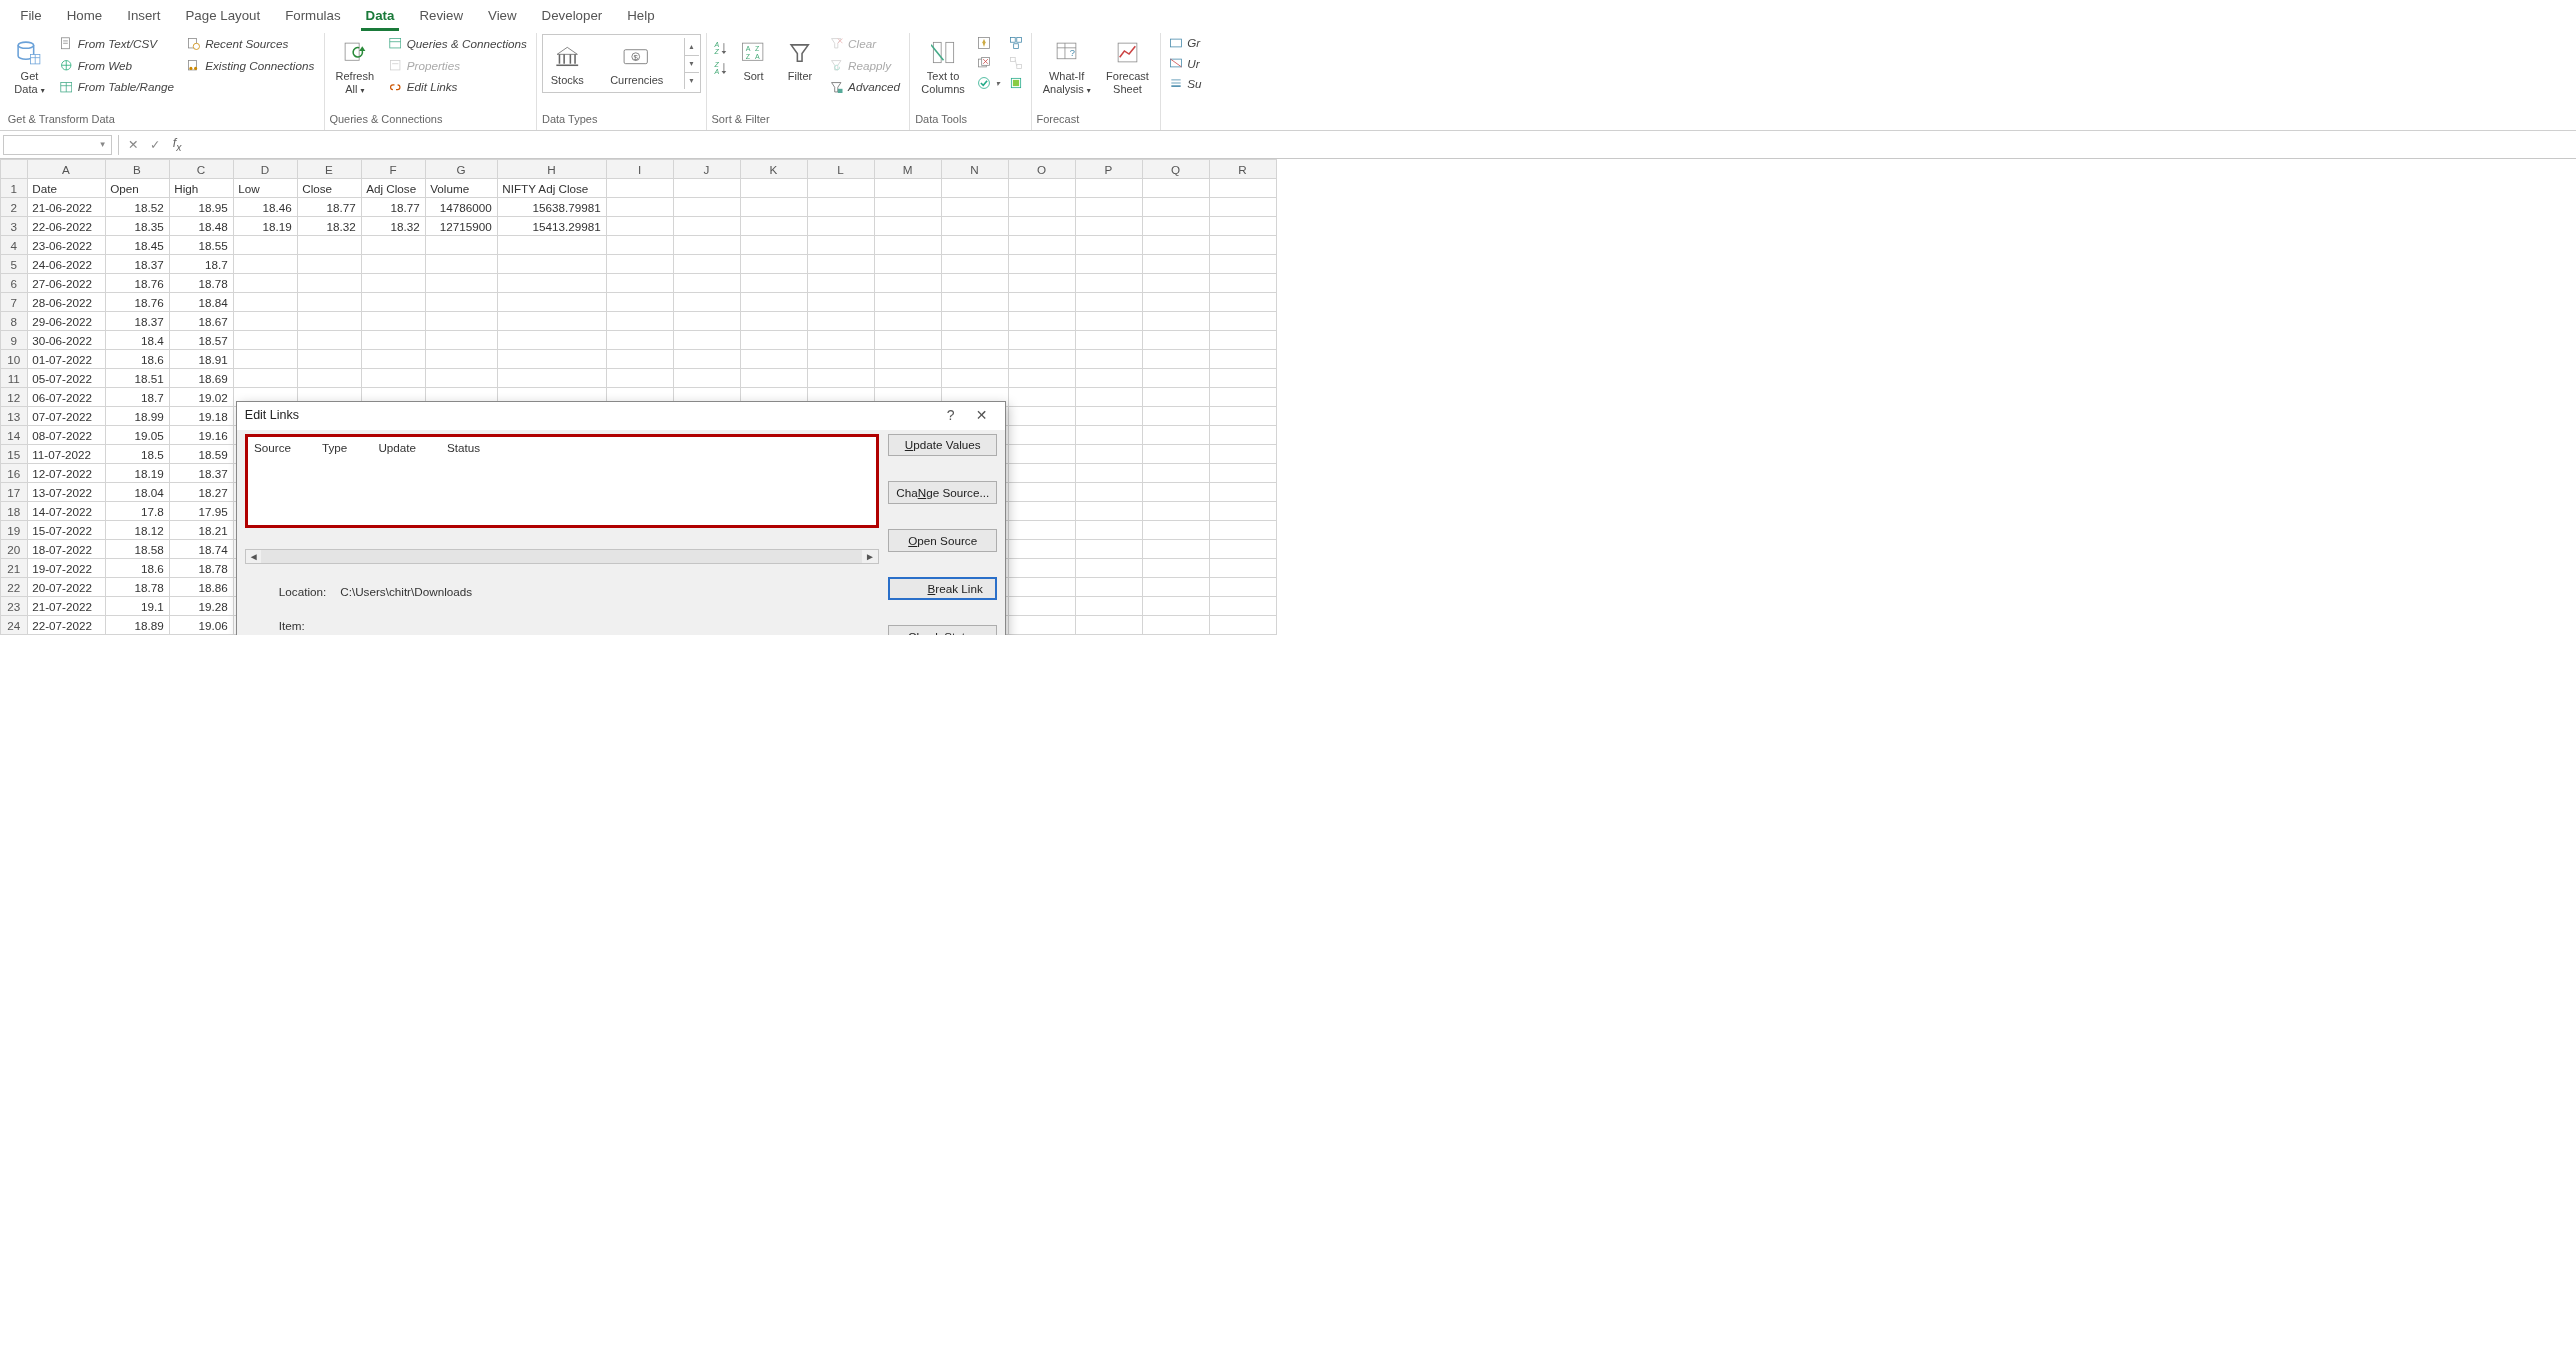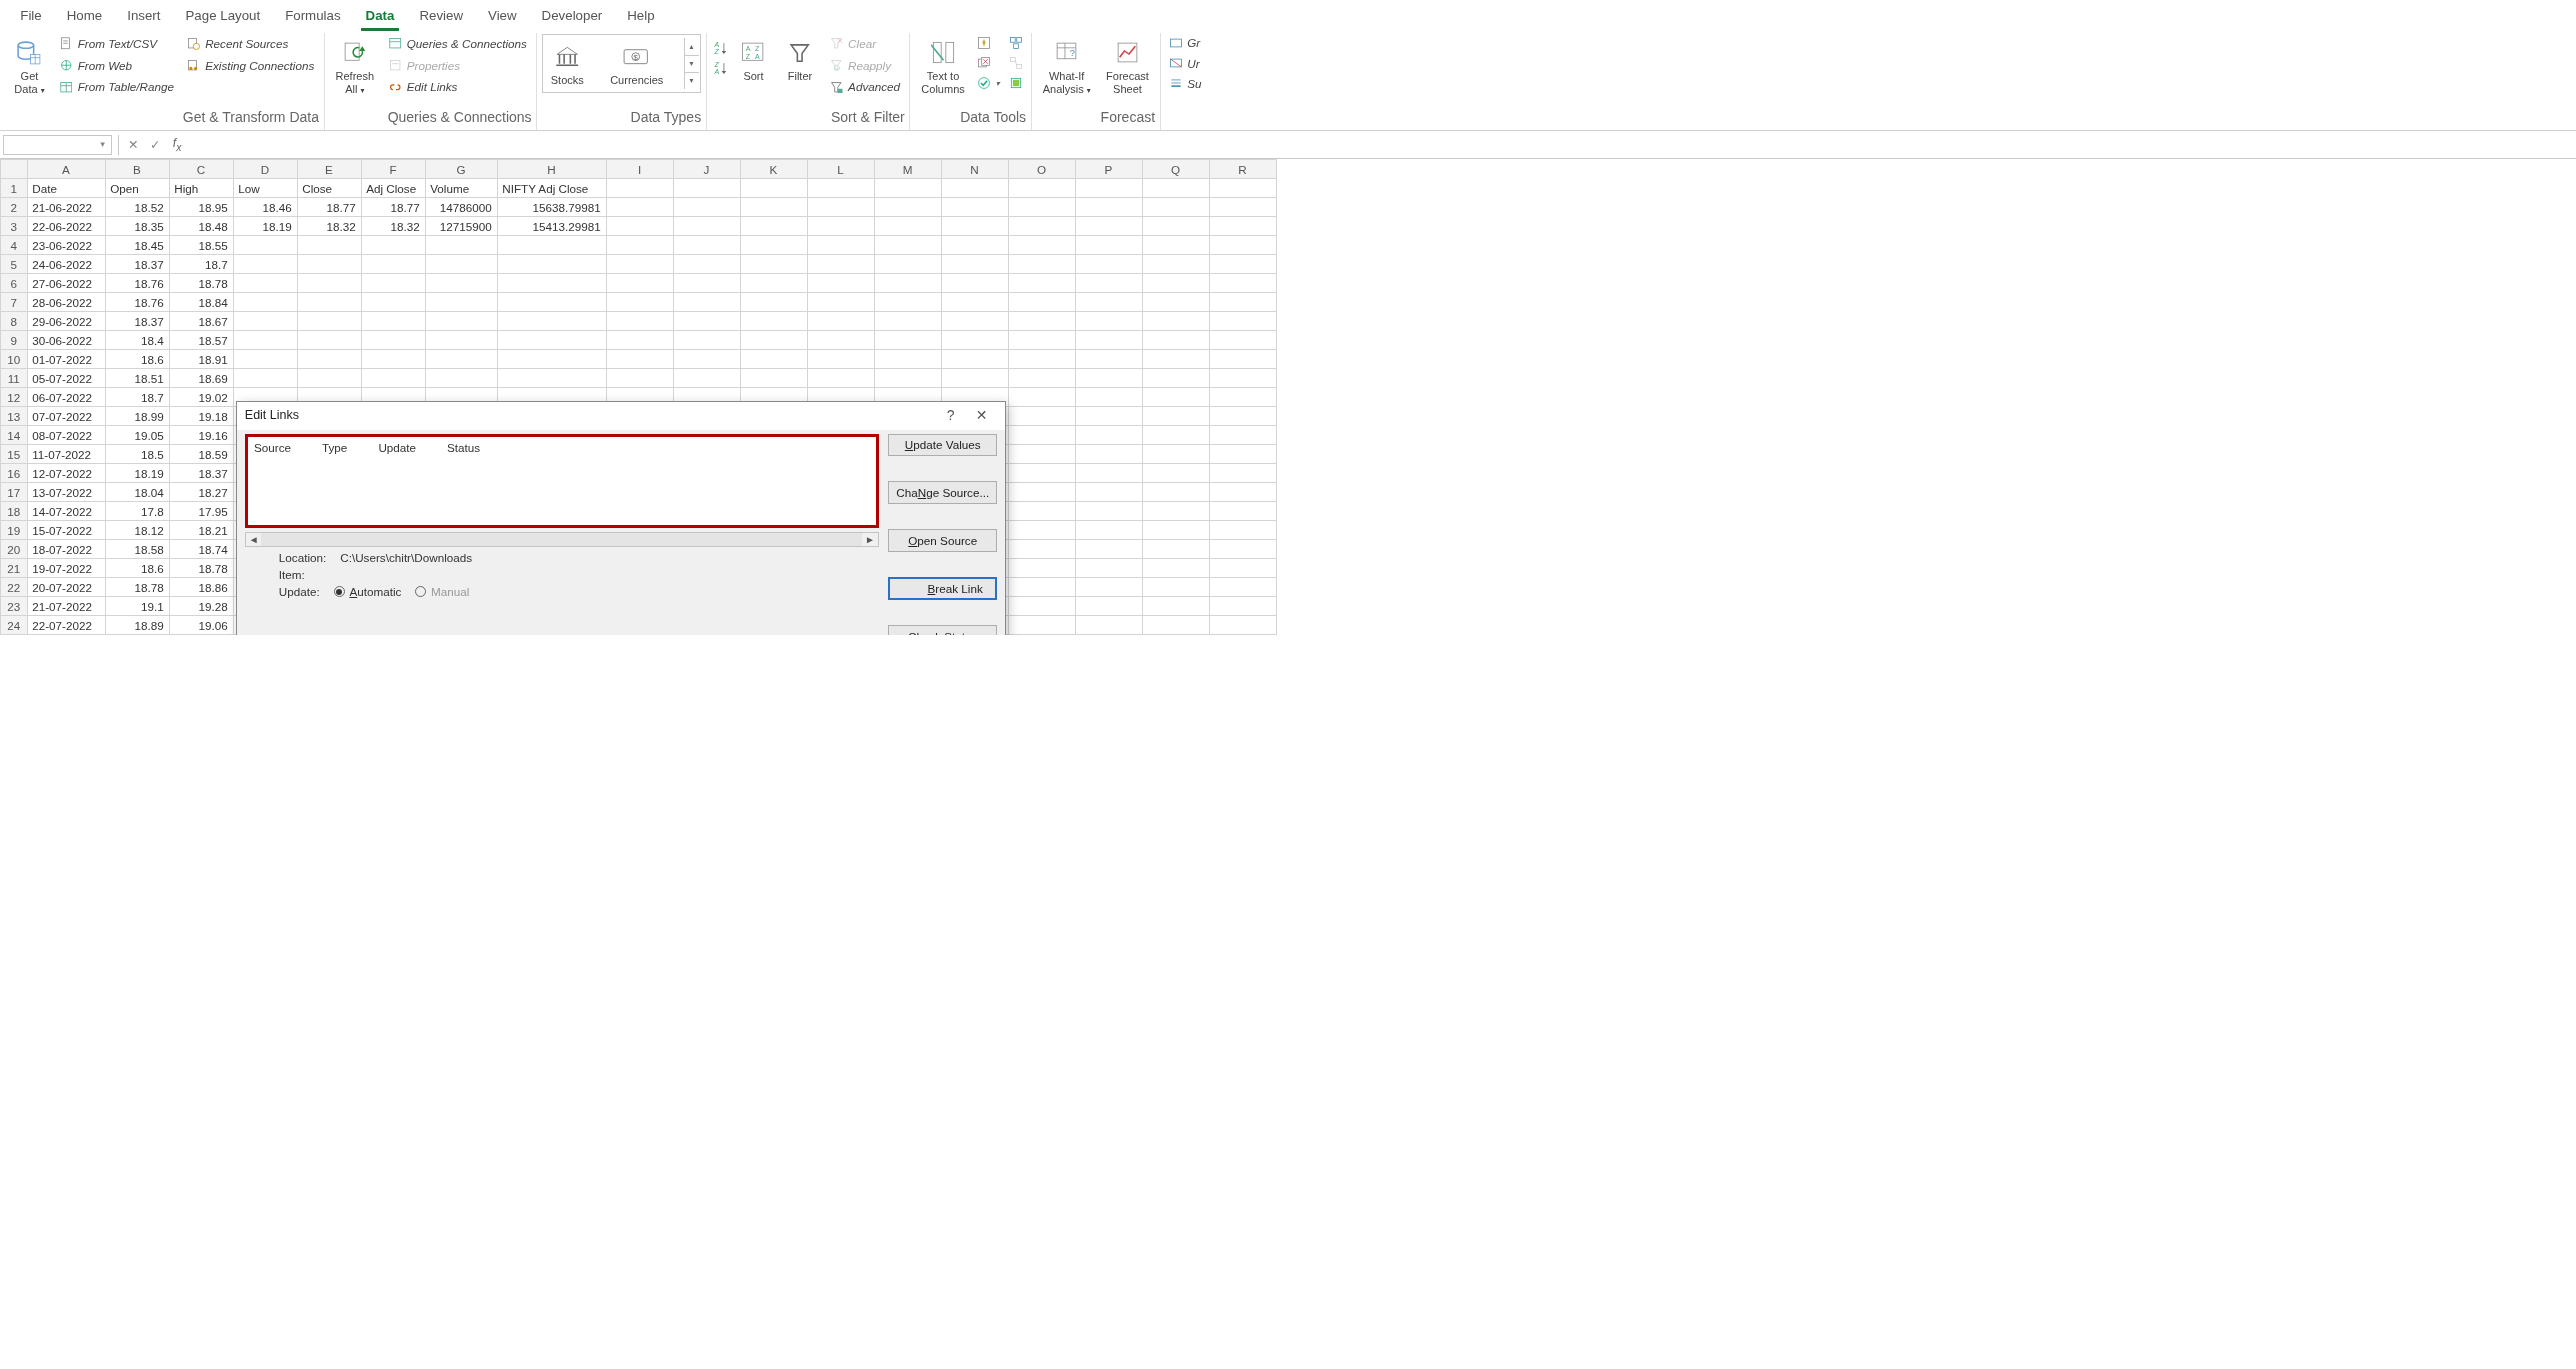--- a/index.html
+++ b/index.html
@@ -8,21 +8,21 @@
   
   .menubar { display: flex; gap: 0; padding: 0 7.8px; height: 31px; align-items: center; background: #fff; }
   .menubar-item { padding: 6.2px 12.5px; font-size: 13.3px; color: #555; cursor: pointer; }
   .menubar-item.active { color: #1a7a3a; position: relative; font-weight: 600;}
   .menubar-item.active::after { content: ""; position: absolute; bottom: -1.6px; left: 7.8px; right: 7.8px; height: 3.1px; background: #1a7a3a; }
 
   
   .ribbon { display: flex; background: #fff; border-bottom: 0.8px solid #d0d0d0; padding: 1.6px 3.1px 0 3.1px; height: 100px; align-items: stretch;}
   .ribbon-group { display: flex; flex-direction: column; border-right: 0.8px solid #e0e0e0; padding: 1.6px 4.7px 1.6px 4.7px; }
   .ribbon-group-body { flex: 1; display: flex; align-items: flex-start; gap: 3.1px; }
-  .ribbon-group-label { text-align: right; font-size: 14px; color: #666; padding: 1.6px 0 3.1px 0; }
+  .ribbon-group-label { text-align: left; font-size: 11px; color: #666; padding: 1.6px 0 3.1px 0; }
   .rbtn-lg { display: flex; flex-direction: column; align-items: center; justify-content: flex-end; padding: 3.1px 6.2px; gap: 1.6px; cursor:pointer; }
   .rbtn-lg .icon-box { width: 31px; height: 31px; display:flex; align-items:center; justify-content:center;}
   .rbtn-lg .lbl { font-size: 11px; color: #444; text-align:center; line-height:1.15;}
   .rbtn-sm { display: flex; align-items: center; gap: 4.7px; padding: 2.3px 4.7px; font-size: 11.7px; color: #444; cursor:pointer; white-space: nowrap;}
   .rbtn-sm .ic { width: 14px; height: 14px; flex:0 0 14px; display:inline-flex; align-items:center; justify-content:center; }
   .vstack { display:flex; flex-direction:column; gap:3.1px;font-style:italic; }
   .disabled { color: #aaa; }
   .disabled .ic svg, .disabled svg { opacity: .4; }
 
   
@@ -45,21 +45,21 @@
   .col-std{width:67px;}
   .num { text-align:right; }
   .txt { text-align:left; }
 
   
   .dialog-backdrop { position:absolute; left: 236px; top: 242px; width: 770px; background:#f0f0f0; border:0.8px solid #888; box-shadow: 3.1px 3.1px 11px rgba(0,0,0,.25); }
   .dlg-title { display:flex; align-items:center; padding: 4.7px 7.8px 7.8px 7.8px; font-size:12.5px; color:#222; background:#fff;}
   .dlg-title .sp { flex:1; }
   .dlg-title .icn { width: 31px; text-align:center; font-size:14px; color:#555; cursor:pointer;}
   .dlg-body { padding: 3.1px 7.8px 7.8px 7.8px; background:#f0f0f0; display:flex; gap:9.4px;}
-  .dlg-left { flex:1; display:flex; flex-direction:column; gap:4px;}
+  .dlg-left { flex:1; display:flex; flex-direction:column; gap:21px;}
   .link-list { border:3.1px solid #b00000; background:#fff; height: 94px; position:relative;}
   .link-list-hdr { position:absolute; top:4.7px; left:6.2px; right:6.2px; display:flex; gap:31px; font-size:11.7px; color:#333;}
   .link-scroll { display:flex; align-items:center; background:#f0f0f0; border:0.8px solid #c4c4c4; height:15.6px; }
   .link-scroll .arr { width:15.6px; text-align:center; color:#555; font-size:10px;}
   .link-scroll .track { flex:1; background:#e4e4e4; height:100%; }
   .info-row { display:flex; gap:14px; font-size:11.7px; color:#333; align-items:center;padding-left:34px;}
   .radio { width:11px; height:11px; border:0.8px solid #666; border-radius:50%; display:inline-flex; align-items:center; justify-content:center; margin-right:4.7px; vertical-align:middle;}
   .radio.sel::after{content:""; width:6.2px; height:6.2px; background:#333; border-radius:50%;}
   .dlg-right { width:109px; display:flex; flex-direction:column; gap:25px; }
   .dlg-btn { background:#e8e8e8; border:0.8px solid #adadad; padding:3.9px 3.1px; text-align:center; font-size:11.7px; color:#222; cursor:pointer;}

